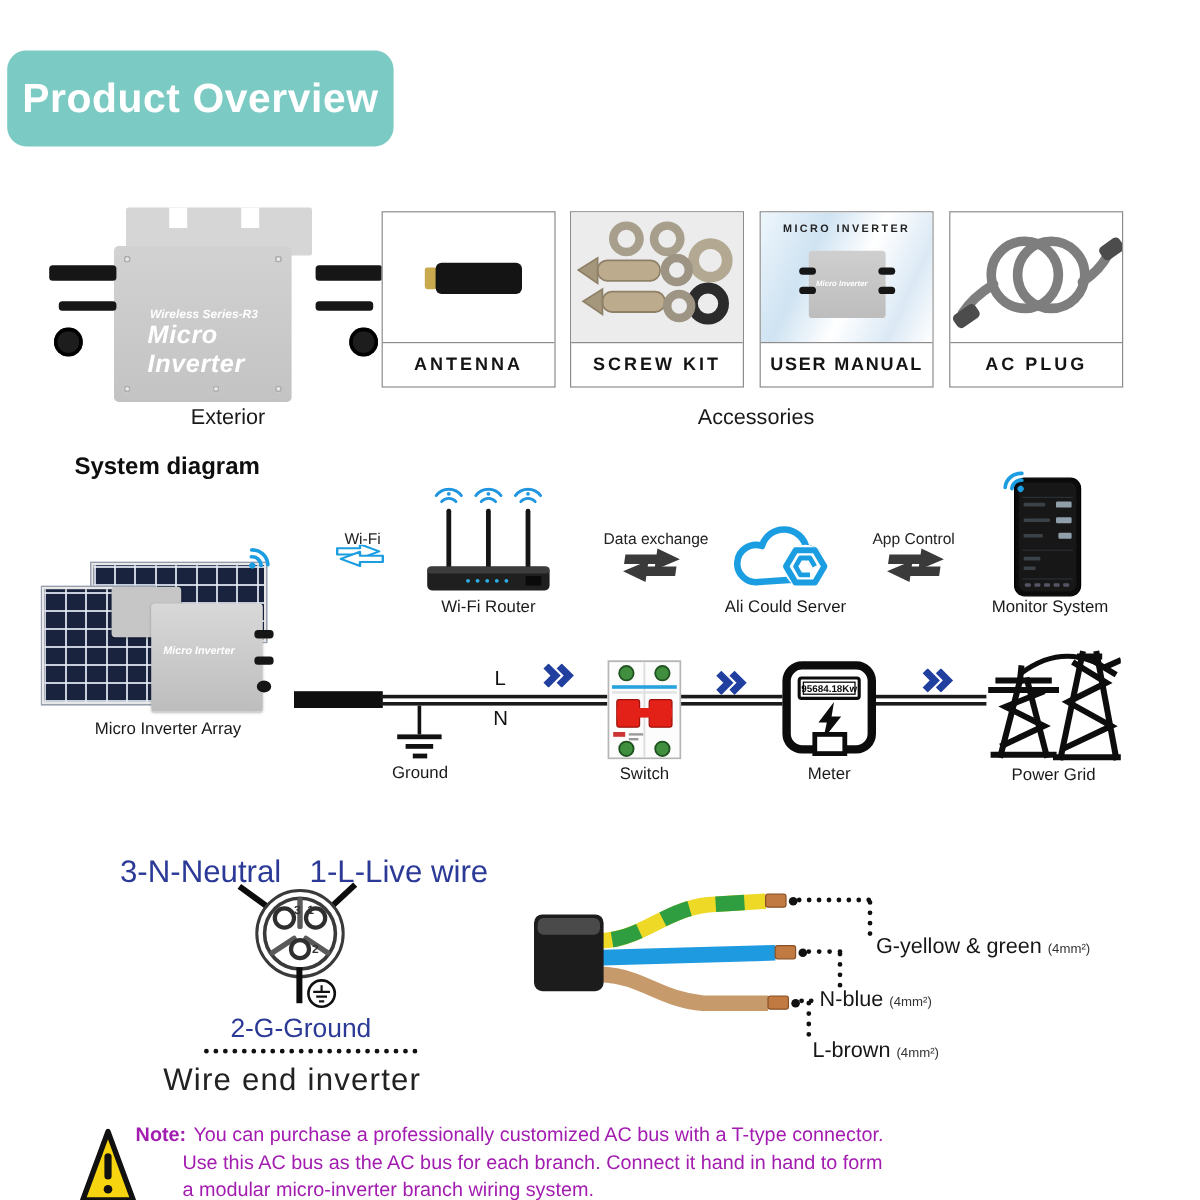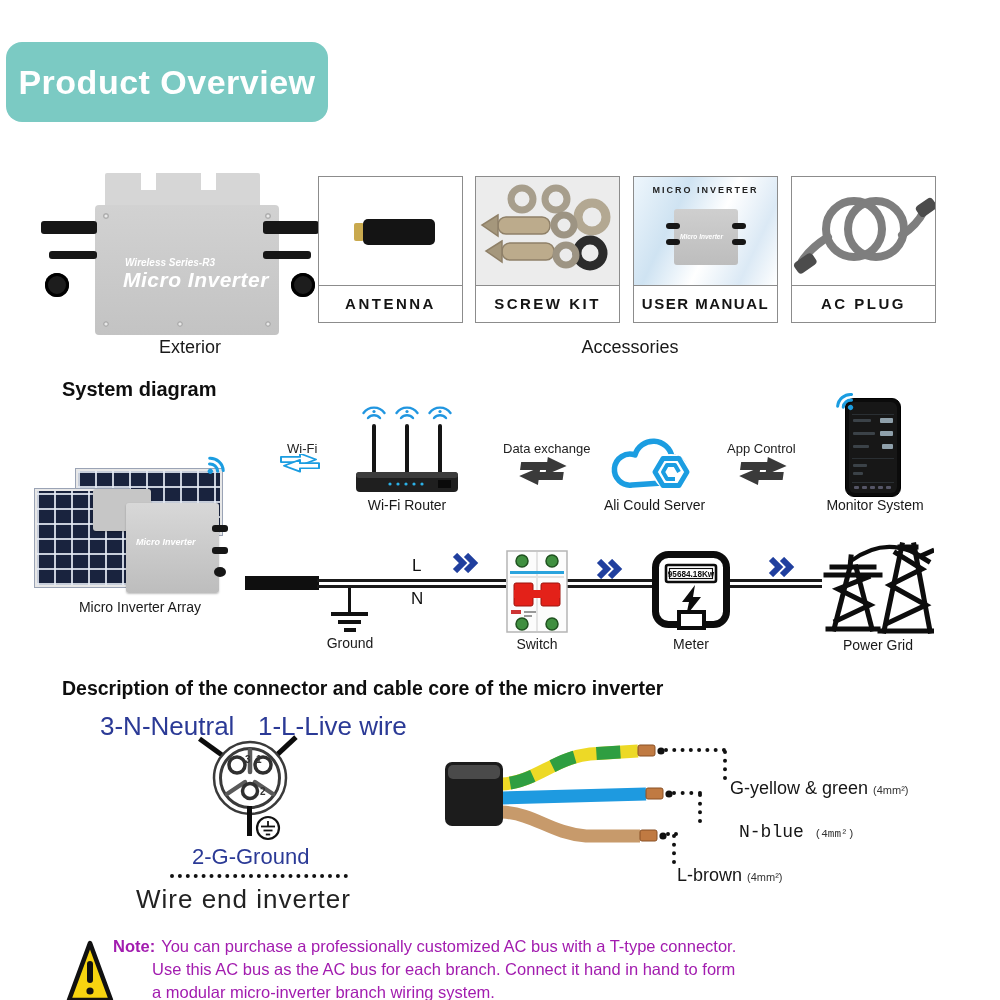--- a/index.html
+++ b/index.html
@@ -10,21 +10,21 @@
 
   
   .banner{left:6px;top:6px;width:322px;height:80px;background:#7bcac3;border-radius:16px;
           display:flex;align-items:center;justify-content:center;}
   .banner span{color:#fff;font-size:34px;font-weight:700;letter-spacing:.5px;}
 
   
   .ext{left:55px;top:133px;width:250px;height:172px;}
   .ext-flange{position:absolute;left:50px;top:4px;width:155px;height:40px;background:#d6d6d6;border-radius:2px;}
   .ext-notch{position:absolute;top:0;width:15px;height:17px;background:#fff;}
-  .ext-body{position:absolute;left:40px;top:36px;width:184px;height:130px;border-radius:4px;
+  .ext-body{position:absolute;left:40px;top:36px;width:148px;height:130px;border-radius:4px;
             background:linear-gradient(180deg,#d2d2d2,#c3c3c3);}
   .ext-series{position:absolute;left:30px;top:52px;color:#fff;font-size:10px;font-weight:700;font-style:italic;}
   .ext-name{position:absolute;left:28px;top:63px;color:#fff;font-size:21px;font-weight:700;font-style:italic;letter-spacing:.5px;}
   .screw{position:absolute;width:6px;height:6px;border-radius:50%;background:#e9e9e9;box-shadow:inset 0 0 0 1.4px #adadad;}
   .conn{position:absolute;background:#161616;border-radius:3px;}
   .conn-round{position:absolute;width:24px;height:24px;border-radius:50%;background:#1d1d1d;box-shadow:inset 0 0 0 3px #000;}
 
   
   .acc-box{top:140px;width:145px;height:147px;border:1px solid #8c8c8c;background:#fff;box-sizing:border-box;}
   .acc-img{position:absolute;left:0;top:0;width:100%;height:109px;border-bottom:1px solid #8c8c8c;box-sizing:border-box;overflow:hidden;}
@@ -364,21 +364,20 @@
         <path d="M60,100 H113"></path>
       <path d="M68,92 L106,74 L70,54 L102,38 L76,22"></path>
       <path d="M80,16 H96"></path>
         <path d="M88,18 L108,30"></path>
         <path d="M103,24 L112,20"></path>
       <path d="M31,30 C50,16 70,12 90,20" stroke-width="4"></path>
     </g>
   </svg>
   <div class="abs dg-label" style="left:828px;top:601px;width:100px;">Power Grid</div>
 
-  <div class="abs h2" style="left:62px;top:641px;font-size:19.5px;">Description of the connector and cable core of the micro inverter</div>
 
   <div class="abs navy pin-label" style="left:100px;top:675px;">3-N-Neutral</div>
   <div class="abs navy pin-label" style="left:258px;top:675px;">1-L-Live wire</div>
 
   <div class="abs pline" style="left:216px;top:693px;height:47px;transform:rotate(-54deg);"></div>
   <div class="abs pline" style="left:277px;top:694px;height:45px;transform:rotate(47deg);"></div>
 
   <svg class="abs" style="left:195px;top:687px;" width="110" height="110" viewBox="0 0 110 110">
     <circle cx="55" cy="55" r="36" fill="#fff" stroke="#3a3a3a" stroke-width="2.5"></circle>
     <circle cx="55" cy="55" r="29.5" fill="#fff" stroke="#3a3a3a" stroke-width="3"></circle>
@@ -429,21 +428,21 @@
   <div class="abs dotline-v" style="left:723px;top:714px;height:30px;"></div>
   <div class="abs dotline-h" style="left:672px;top:755px;width:30px;"></div>
   <div class="abs dotline-v" style="left:698px;top:757px;height:30px;"></div>
   <div class="abs dotline-h" style="left:666px;top:796px;width:12px;"></div>
   <div class="abs dotline-v" style="left:672px;top:798px;height:30px;"></div>
 
   <div class="abs wire-label" style="left:730px;top:742px;">
     <span>G-yellow &amp; green</span>
     <span class="wire-size">(4mm²)</span>
   </div>
-  <div class="abs wire-label" style="left:739px;top:786px;font-family:Liberation Mono, monospace;">
+  <div class="abs wire-label" style="left:683px;top:786px;">
     <span>N-blue</span>
     <span class="wire-size">(4mm²)</span>
   </div>
   <div class="abs wire-label" style="left:677px;top:829px;">
     <span>L-brown</span>
     <span class="wire-size">(4mm²)</span>
   </div>
 
   <svg class="abs" style="left:66px;top:903px;" width="48" height="66" viewBox="0 0 48 66">
     <polygon points="24,4 45,61 3,61" fill="#f7d410" stroke="#111" stroke-width="4.5" stroke-linejoin="round"></polygon>

